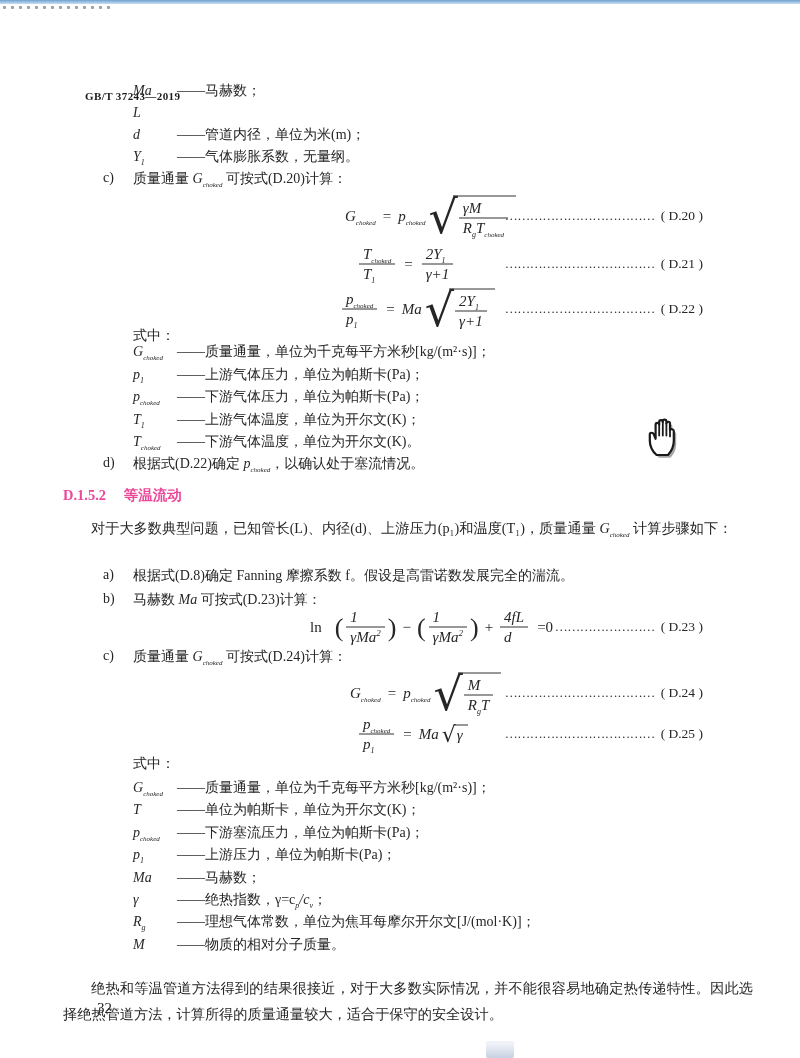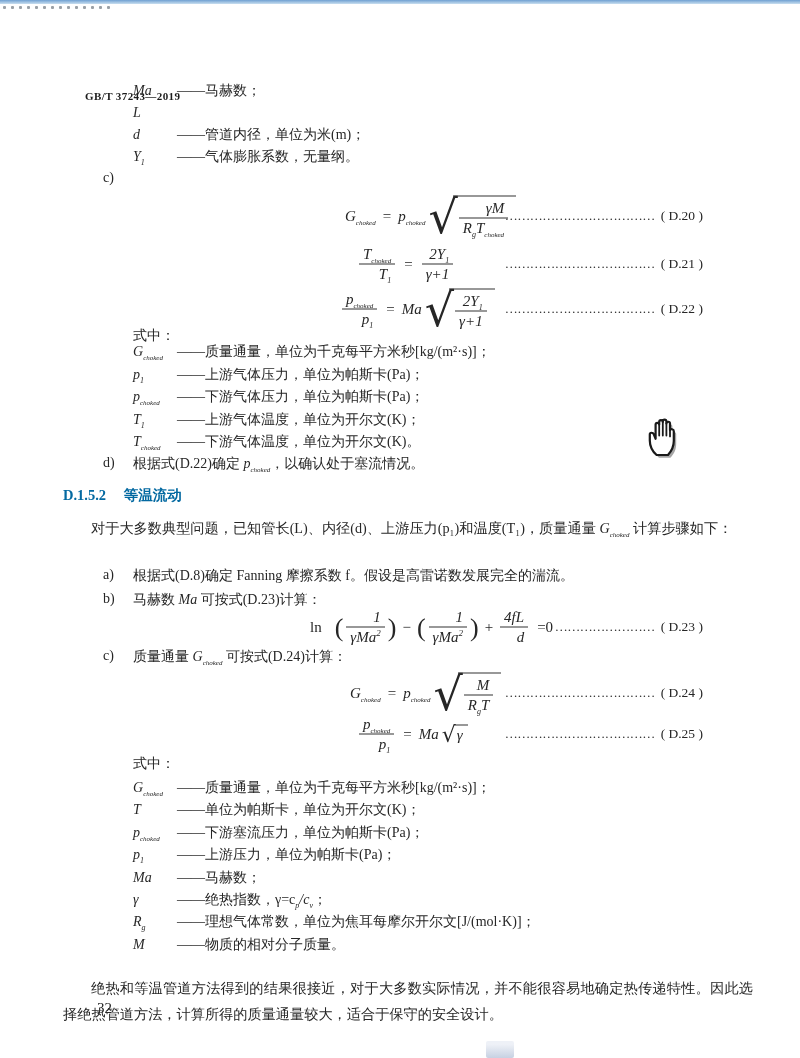--- a/index.html
+++ b/index.html
@@ -15,34 +15,34 @@
   sub.ck{font-size:7px;font-style:italic;}
   sup{font-size:9px;line-height:0;}
   
   .list{position:absolute;font-size:14px;}
   .row{display:flex;align-items:baseline;}
   .sym{flex:0 0 auto;min-width:44px;font-style:italic;}
   .desc{font-style:normal;}
   
   .item{position:absolute;font-size:14px;display:flex;}
   .marker{width:30px;flex:0 0 auto;font-style:normal;}
-  .hsec{position:absolute;font-weight:bold;font-size:14.5px;color:#0369a1;}
+  .hsec{position:absolute;font-weight:bold;font-size:14.5px;color:#ec4899;}
   .hsec .num{margin-right:14px;}
   .para{position:absolute;font-size:14.2px;line-height:27px;text-indent:28px;text-align:justify;}
   
   .eqwrap{position:absolute;left:0;width:100%;}
   .eqbody{position:absolute;top:50%;transform:translateY(-50%);display:flex;align-items:center;
           font-size:15px;font-style:italic;white-space:nowrap;}
   .eqtail{position:absolute;right:97px;top:50%;transform:translateY(-50%);display:flex;align-items:center;
           font-style:normal;font-size:13px;white-space:nowrap;}
   .eqtail .dots{letter-spacing:-.5px;color:#333;}
   .eqtail .lbl{margin-left:6px;font-size:13.5px;}
   .rel{margin:0 7px;font-style:normal;}
   .op{margin:0 5px;font-style:normal;}
-  .frac{display:inline-block;text-align:right;vertical-align:middle;margin:0 2px;}
+  .frac{display:inline-block;text-align:left;vertical-align:middle;margin:0 2px;}
   .frac .fn{display:block;padding:0 4px 1px;}
   .frac .fd{display:block;border-top:1.2px solid #333;padding:1px 4px 0;}
   .sqrt{display:inline-flex;align-items:center;margin-left:3px;}
   .sqrt .sign{font-style:normal;font-size:46px;line-height:34px;margin-right:-5px;font-family:"DejaVu Serif",serif;}
   .sqrt .radc{border-top:1.3px solid #333;padding:3px 6px 0 4px;display:inline-flex;align-items:center;}
   .sqrt.small .sign{font-size:22px;line-height:16px;margin-right:-2px;}
   .sqrt.small .radc{padding:1px 5px 0 3px;}
   .paren{font-style:normal;font-size:26px;line-height:1;font-weight:400;padding:0 1px;}
   .fnname{font-style:normal;margin-right:12px;}
   .pagenum{position:absolute;left:97px;top:1000px;font-size:15px;}
@@ -90,20 +90,21 @@
         <span class="desc">——管道内径，单位为米(m)；</span>
       </div>
       <div class="row">
         <span class="sym"><span>Y</span><sub>1</sub></span>
         <span class="desc">——气体膨胀系数，无量纲。</span>
       </div>
     </div>
 
     <div class="item" style="left:103px;top:170px;">
       <span class="marker">c)</span>
+      <span><span>质量通量 </span><span class="v">G</span><sub class="ck">choked</sub><span> 可按式(D.20)计算：</span></span>
     </div>
 
     <div class="eqwrap" style="top:190px;height:52px;">
       <div class="eqbody" style="left:345px;">
         <span><span>G</span><sub class="ck">choked</sub></span>
         <span class="rel">=</span>
         <span><span>p</span><sub class="ck">choked</sub></span>
         <span class="sqrt">
           <span class="sign">√</span>
           <span class="radc">

